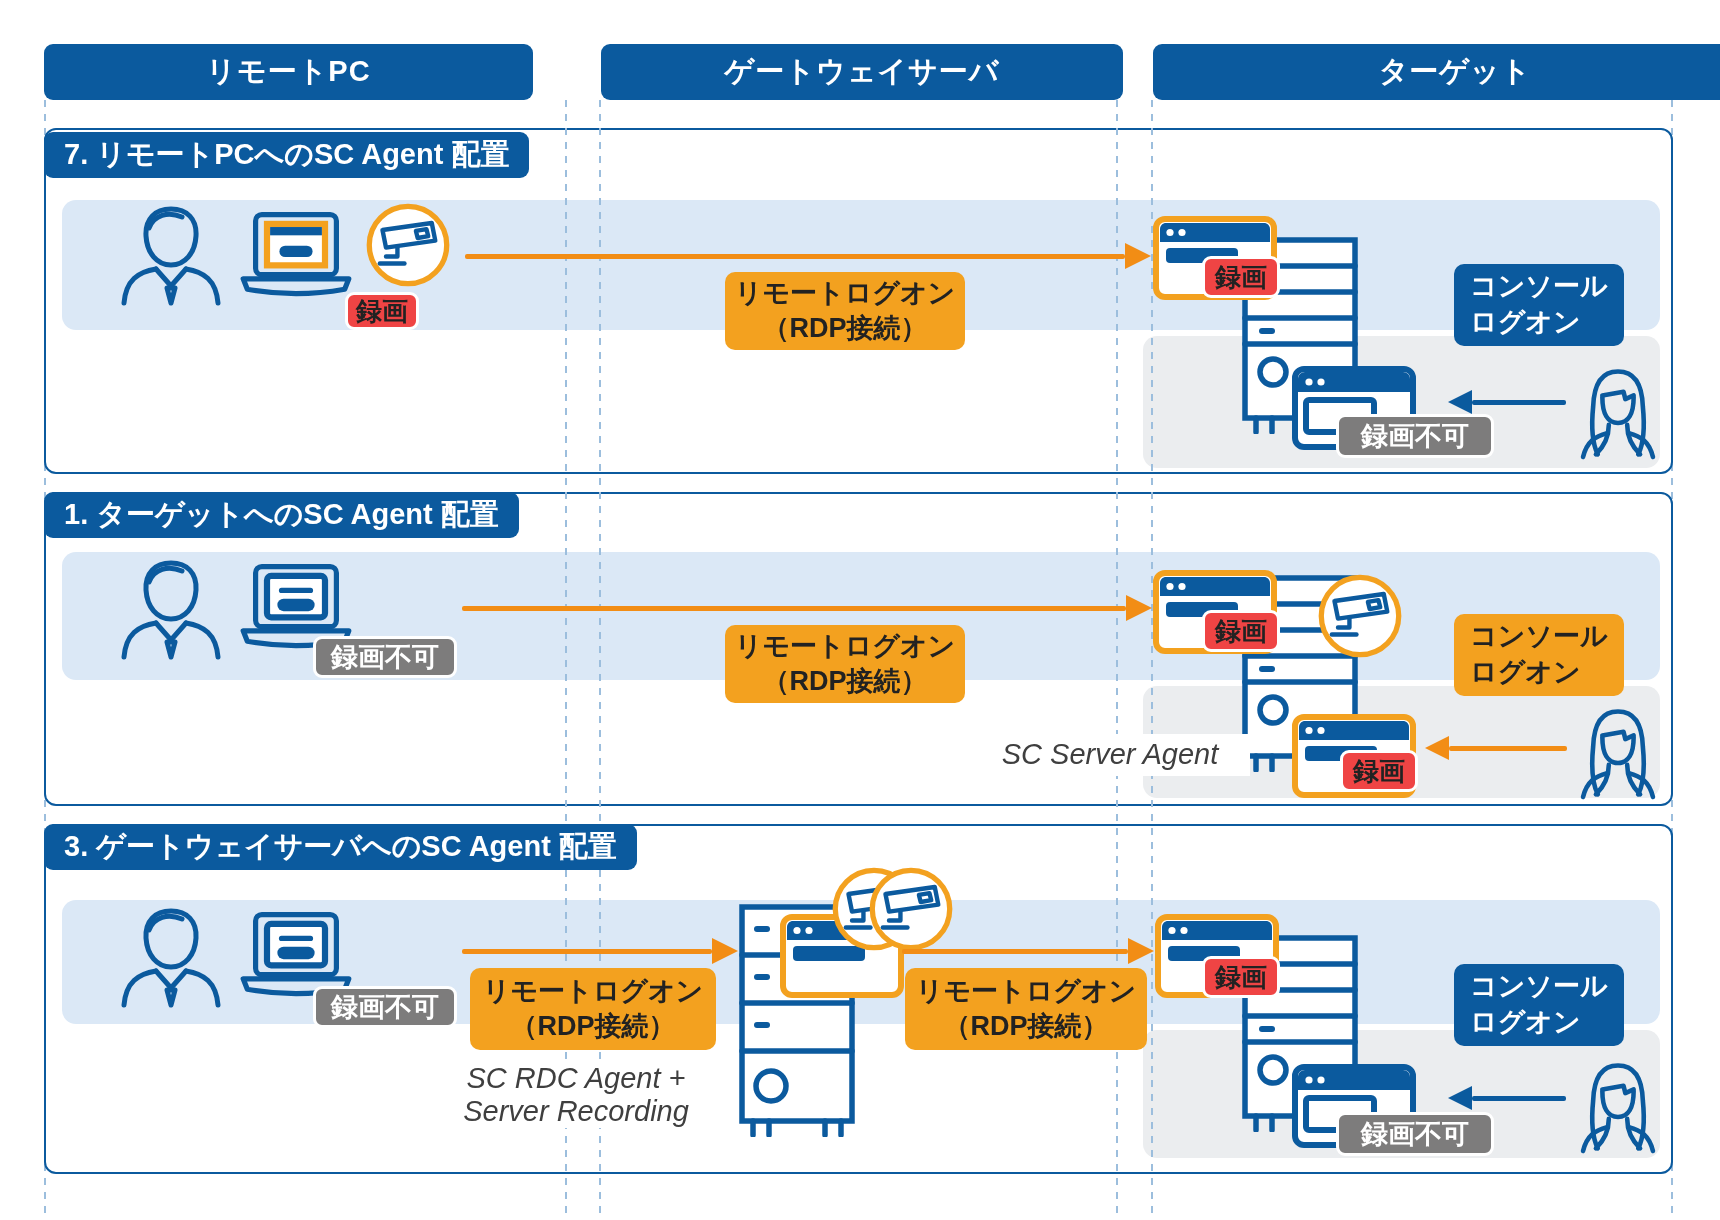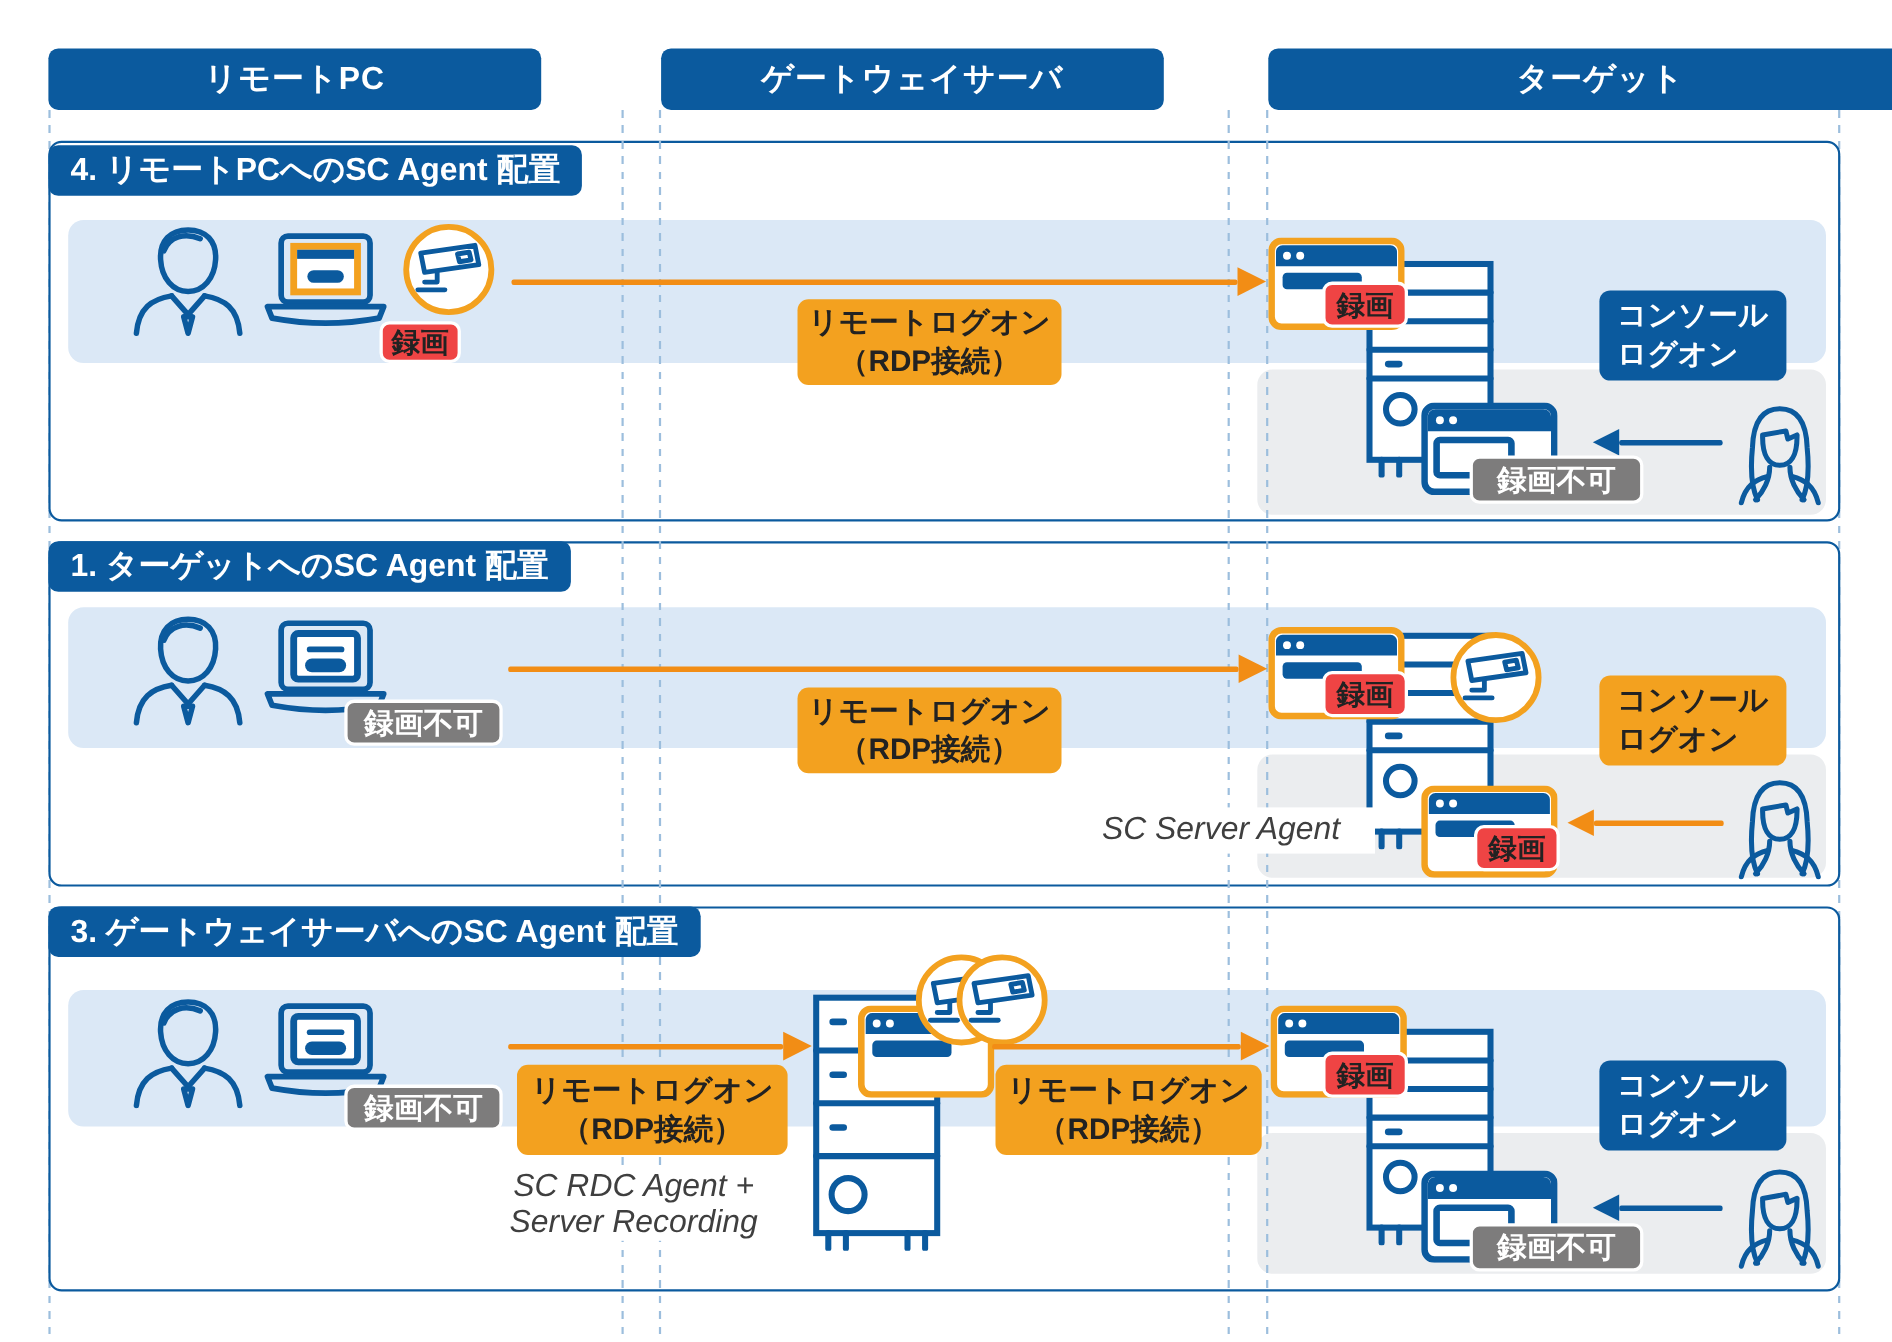--- a/index.html
+++ b/index.html
@@ -171,26 +171,26 @@
 
 <div id="stage">
 
   <div class="vline edge" style="left:44px"></div>
   <div class="vline" style="left:565px"></div>
   <div class="vline" style="left:599px"></div>
   <div class="vline" style="left:1116px"></div>
   <div class="vline" style="left:1151px"></div>
   <div class="vline edge" style="left:1671px"></div>
 
-  <div class="hd" style="left:44px;top:44px;width:448px">リモートPC</div>
-  <div class="hd" style="left:601px;top:44px;width:457px">ゲートウェイサーバ</div>
+  <div class="hd" style="left:44px;top:44px;width:489px">リモートPC</div>
+  <div class="hd" style="left:601px;top:44px;width:522px">ゲートウェイサーバ</div>
   <div class="hd" style="left:1153px;top:44px;width:604px">ターゲット</div>
 
   <div class="sec" style="top:128px;height:346px"></div>
-  <div class="sec-title" style="left:44px;top:132px">4. リモートPCへのSC Agent 配置</div>
+  <div class="sec-title" style="left:44px;top:132px">7. リモートPCへのSC Agent 配置</div>
 
   <div class="band blue" style="left:62px;top:200px;width:1598px;height:130px"></div>
   <div class="band gray" style="left:1143px;top:336px;width:517px;height:132px"></div>
 
   <svg class="icon" style="left:1240px;top:236px" width="120" height="198" viewBox="0 0 120 198">
       <use href="#sym-tower"></use>
     </svg>
   <svg class="icon" style="left:1153px;top:216px" width="124" height="84" viewBox="0 0 124 84">
       <use href="#sym-window-agent"></use>
     </svg>

